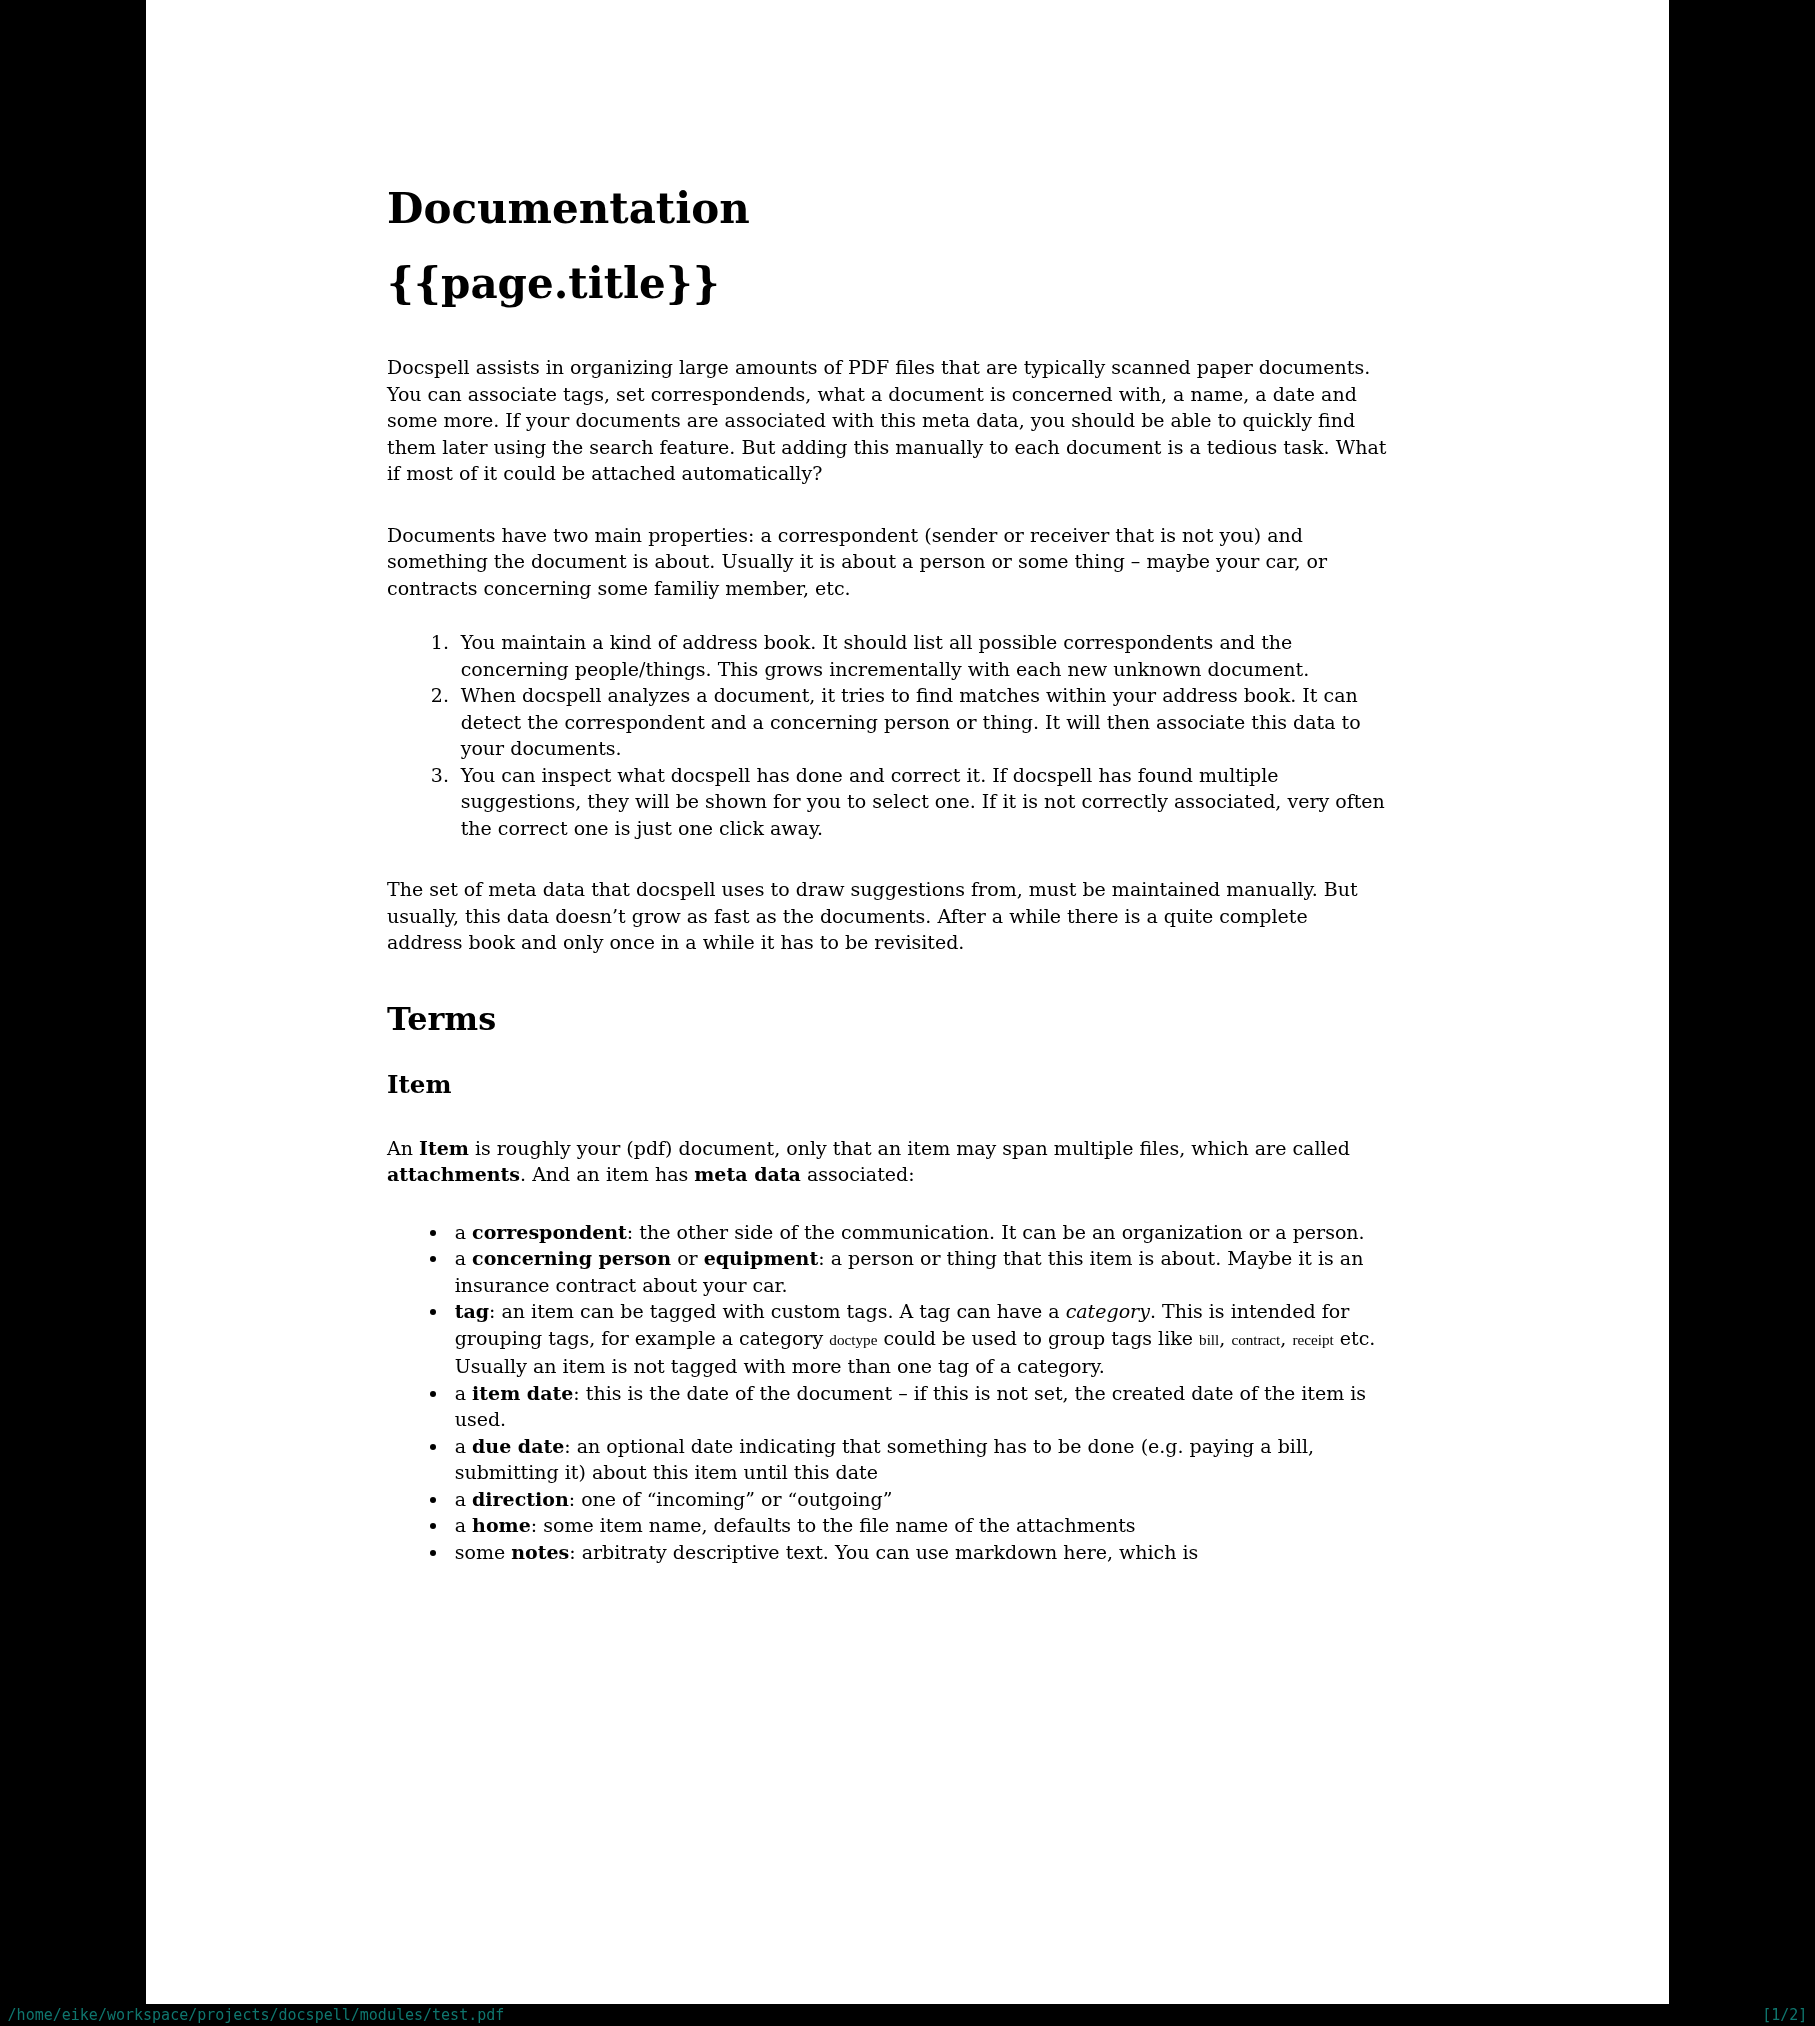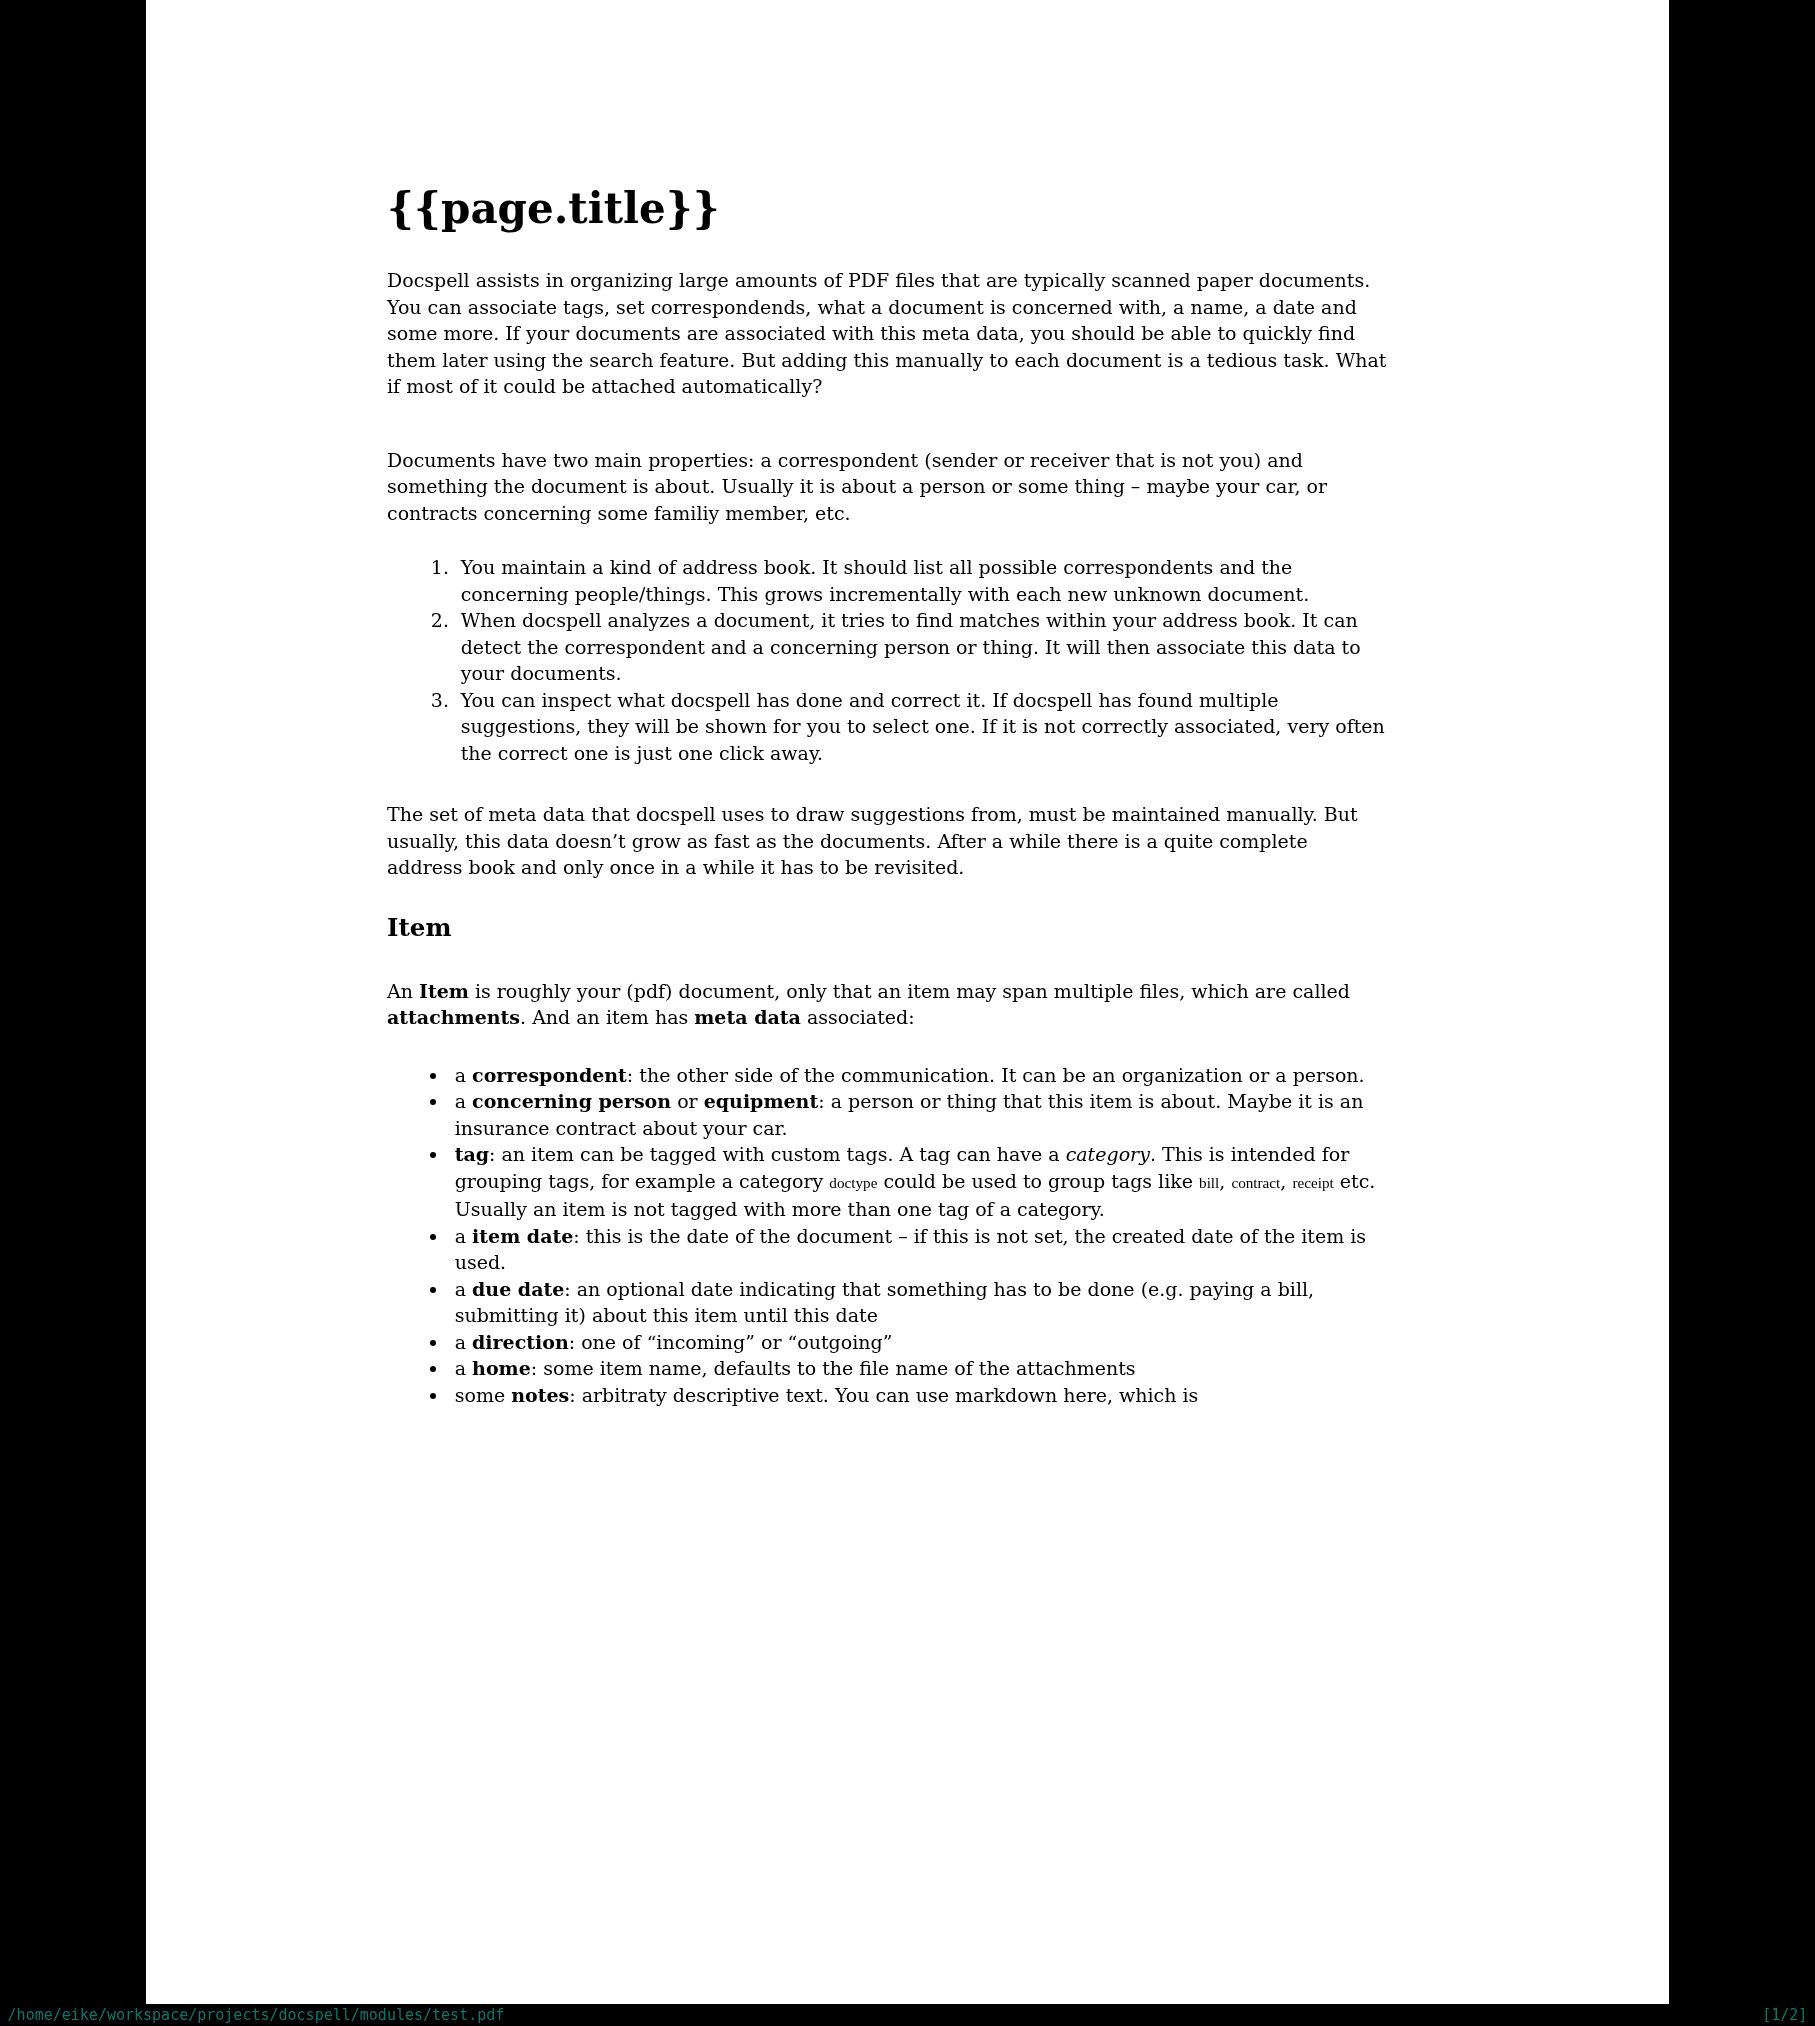--- a/index.html
+++ b/index.html
@@ -65,29 +65,31 @@
     padding: 0 7.6px;
     box-sizing: border-box;
   }
 </style>
 </head>
 <body>
 
 <div class="viewer">
   <div class="pdf-page">
     <div class="content">
+        <h1><span>Documentation</span></h1>
         <h1><span>{{page.title}}</span></h1>
         <p><span>Docspell assists in organizing large amounts of PDF files that are typically scanned paper documents. You can associate tags, set correspondends, what a document is concerned with, a name, a date and some more. If your documents are associated with this meta data, you should be able to quickly find them later using the search feature. But adding this manually to each document is a tedious task. What if most of it could be attached automatically?</span></p>
         <p><span>Documents have two main properties: a correspondent (sender or receiver that is not you) and something the document is about. Usually it is about a person or some thing – maybe your car, or contracts concerning some familiy member, etc.</span></p>
         <ol>
           <li><span>You maintain a kind of address book. It should list all possible correspondents and the concerning people/things. This grows incrementally with each new unknown document.</span></li>
           <li><span>When docspell analyzes a document, it tries to find matches within your address book. It can detect the correspondent and a concerning person or thing. It will then associate this data to your documents.</span></li>
           <li><span>You can inspect what docspell has done and correct it. If docspell has found multiple suggestions, they will be shown for you to select one. If it is not correctly associated, very often the correct one is just one click away.</span></li>
         </ol>
         <p><span>The set of meta data that docspell uses to draw suggestions from, must be maintained manually. But usually, this data doesn’t grow as fast as the documents. After a while there is a quite complete address book and only once in a while it has to be revisited.</span></p>
+        <h2><span>Terms</span></h2>
         <h3><span>Item</span></h3>
         <p><span>An </span><strong>Item</strong><span> is roughly your (pdf) document, only that an item may span multiple files, which are called </span><strong>attachments</strong><span>. And an item has </span><strong>meta data</strong><span> associated:</span></p>
         <ul>
           <li><span>a </span><strong>correspondent</strong><span>: the other side of the communication. It can be an organization or a person.</span></li>
           <li><span>a </span><strong>concerning person</strong><span> or </span><strong>equipment</strong><span>: a person or thing that this item is about. Maybe it is an insurance contract about your car.</span></li>
           <li><strong>tag</strong><span>: an item can be tagged with custom tags. A tag can have a </span><em>category</em><span>. This is intended for grouping tags, for example a category </span><code>doctype</code><span> could be used to group tags like </span><code>bill</code><span>, </span><code>contract</code><span>, </span><code>receipt</code><span> etc. Usually an item is not tagged with more than one tag of a category.</span></li>
           <li><span>a </span><strong>item date</strong><span>: this is the date of the document – if this is not set, the created date of the item is used.</span></li>
           <li><span>a </span><strong>due date</strong><span>: an optional date indicating that something has to be done (e.g. paying a bill, submitting it) about this item until this date</span></li>
           <li><span>a </span><strong>direction</strong><span>: one of “incoming” or “outgoing”</span></li>
           <li><span>a </span><strong>home</strong><span>: some item name, defaults to the file name of the attachments</span></li>

